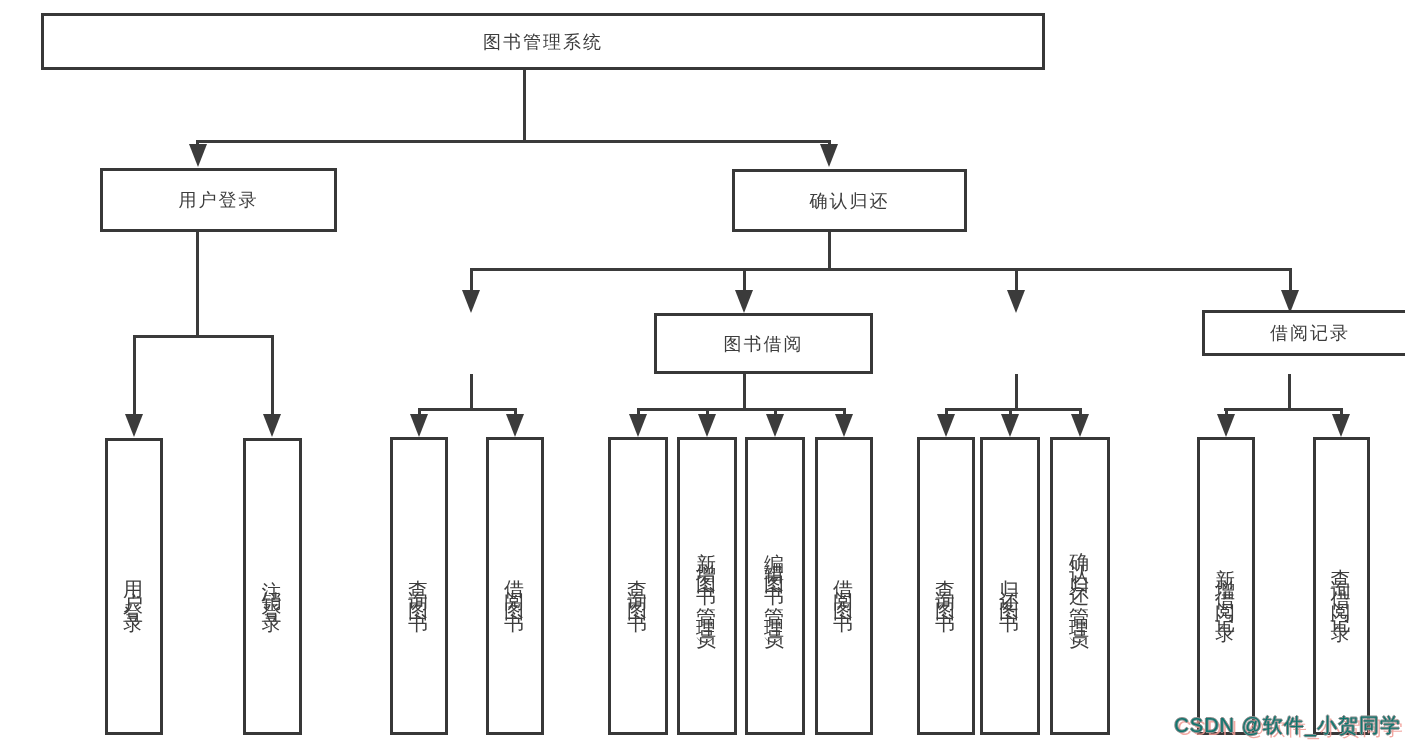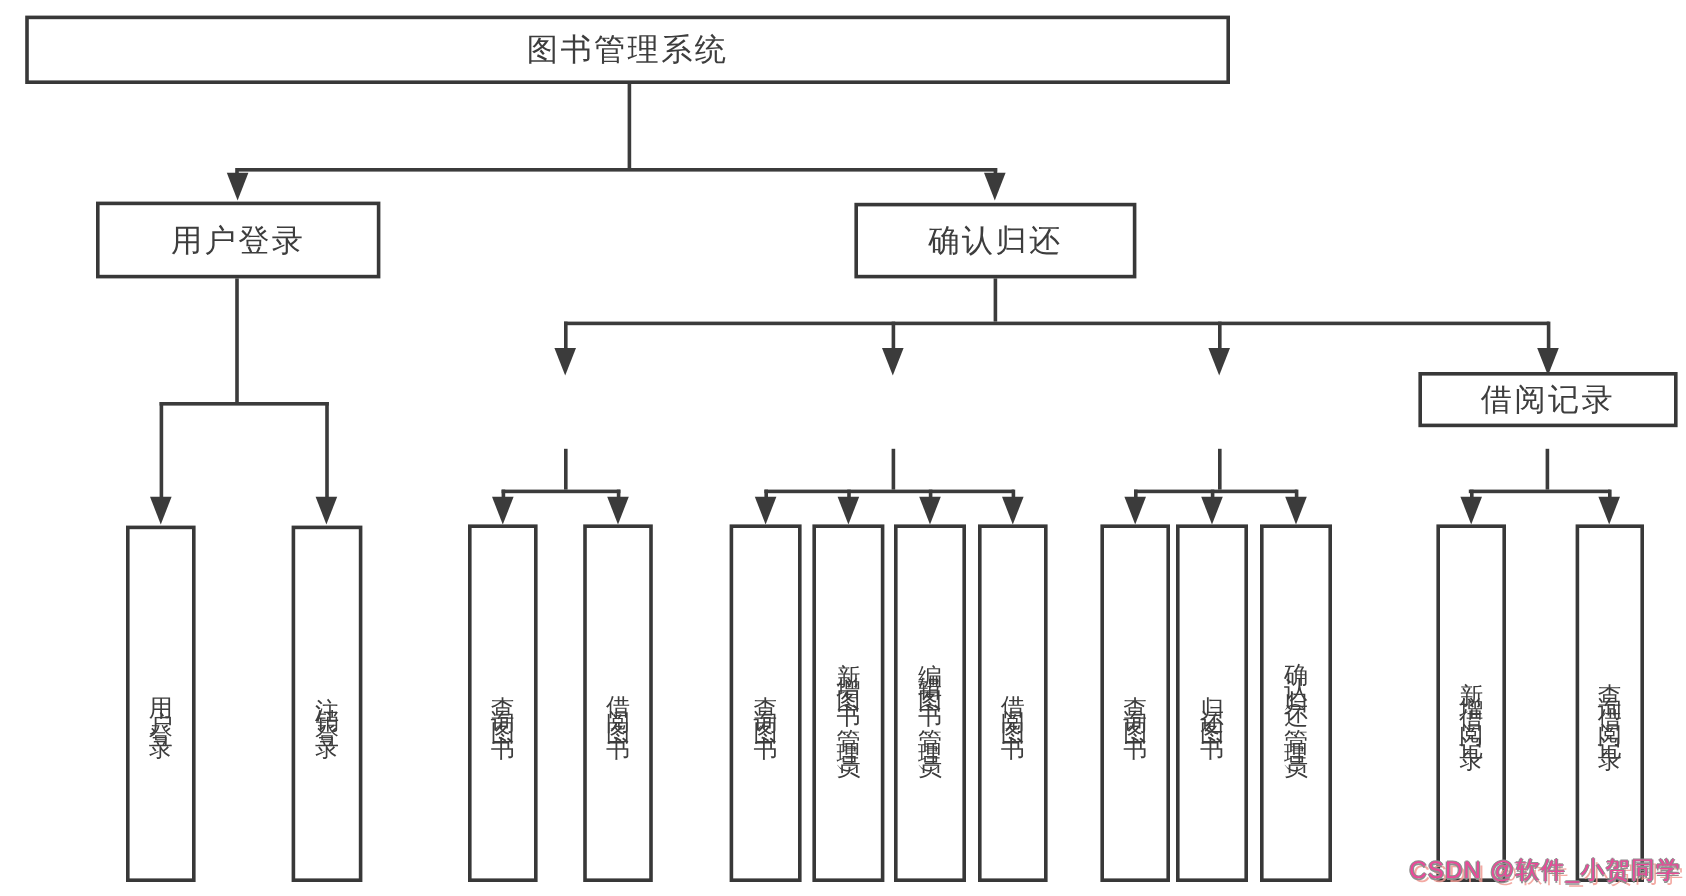--- a/index.html
+++ b/index.html
@@ -4,32 +4,32 @@
 <style>
   html,body{margin:0;padding:0;background:#ffffff;}
   .canvas{
     position:relative;width:1405px;height:747px;background:#ffffff;overflow:hidden;
     font-family:"Liberation Sans",sans-serif;
   }
   .box{
     position:absolute;background:#ffffff;border:3px solid #383838;box-sizing:border-box;
     display:flex;align-items:center;justify-content:center;color:#3d3d3d;
   }
-  .box.h{font-size:26px;letter-spacing:2px;white-space:nowrap;}
+  .box.h{font-size:18px;letter-spacing:2px;white-space:nowrap;margin-left:20px;}
   .box.v{writing-mode:vertical-rl;font-size:20px;letter-spacing:11px;}
   .hline{position:absolute;height:3px;background:#3b3b3b;}
   .vline{position:absolute;width:3px;background:#3b3b3b;}
   .arrow{
     position:absolute;width:0;height:0;
     border-left:9px solid transparent;border-right:9px solid transparent;
     border-top:23px solid #3b3b3b;
   }
   .watermark{
     position:absolute;top:712px;right:4px;font-size:20px;letter-spacing:1px;
-    color:#ec4899;white-space:nowrap;
+    color:#0f766e;white-space:nowrap;
     text-shadow:1px 0 0 #8f8f8f,-1px 0 0 #8f8f8f,0 1px 0 #8f8f8f,0 -1px 0 #8f8f8f,3px 3px 0 rgba(241,154,147,0.85);
   }
 </style>
 </head>
 <body>
 
 <div class="canvas">
 
   <div class="box h" style="left:21px;top:13px;width:1004px;height:57px">
     <span>图书管理系统</span>
@@ -67,20 +67,23 @@
   <div class="hline" style="left:470px;top:268px;width:821px"></div>
   <div class="vline" style="left:470px;top:268px;height:24px"></div>
   <div class="arrow" style="left:462px;top:290px"></div>
   <div class="vline" style="left:743px;top:268px;height:24px"></div>
   <div class="arrow" style="left:735px;top:290px"></div>
   <div class="vline" style="left:1015px;top:268px;height:24px"></div>
   <div class="arrow" style="left:1007px;top:290px"></div>
   <div class="vline" style="left:1289px;top:268px;height:24px"></div>
   <div class="arrow" style="left:1281px;top:290px"></div>
 
+  <div class="box h" style="left:634px;top:313px;width:219px;height:61px">
+    <span>图书借阅</span>
+  </div>
   <div class="box h" style="left:1182px;top:310px;width:216px;height:46px">
     <span>借阅记录</span>
   </div>
 
   <div class="vline" style="left:470px;top:374px;height:34px"></div>
   <div class="vline" style="left:743px;top:374px;height:34px"></div>
   <div class="vline" style="left:1015px;top:374px;height:34px"></div>
   <div class="vline" style="left:1288px;top:374px;height:34px"></div>
 
   <div class="hline" style="left:418px;top:408px;width:99px"></div>

